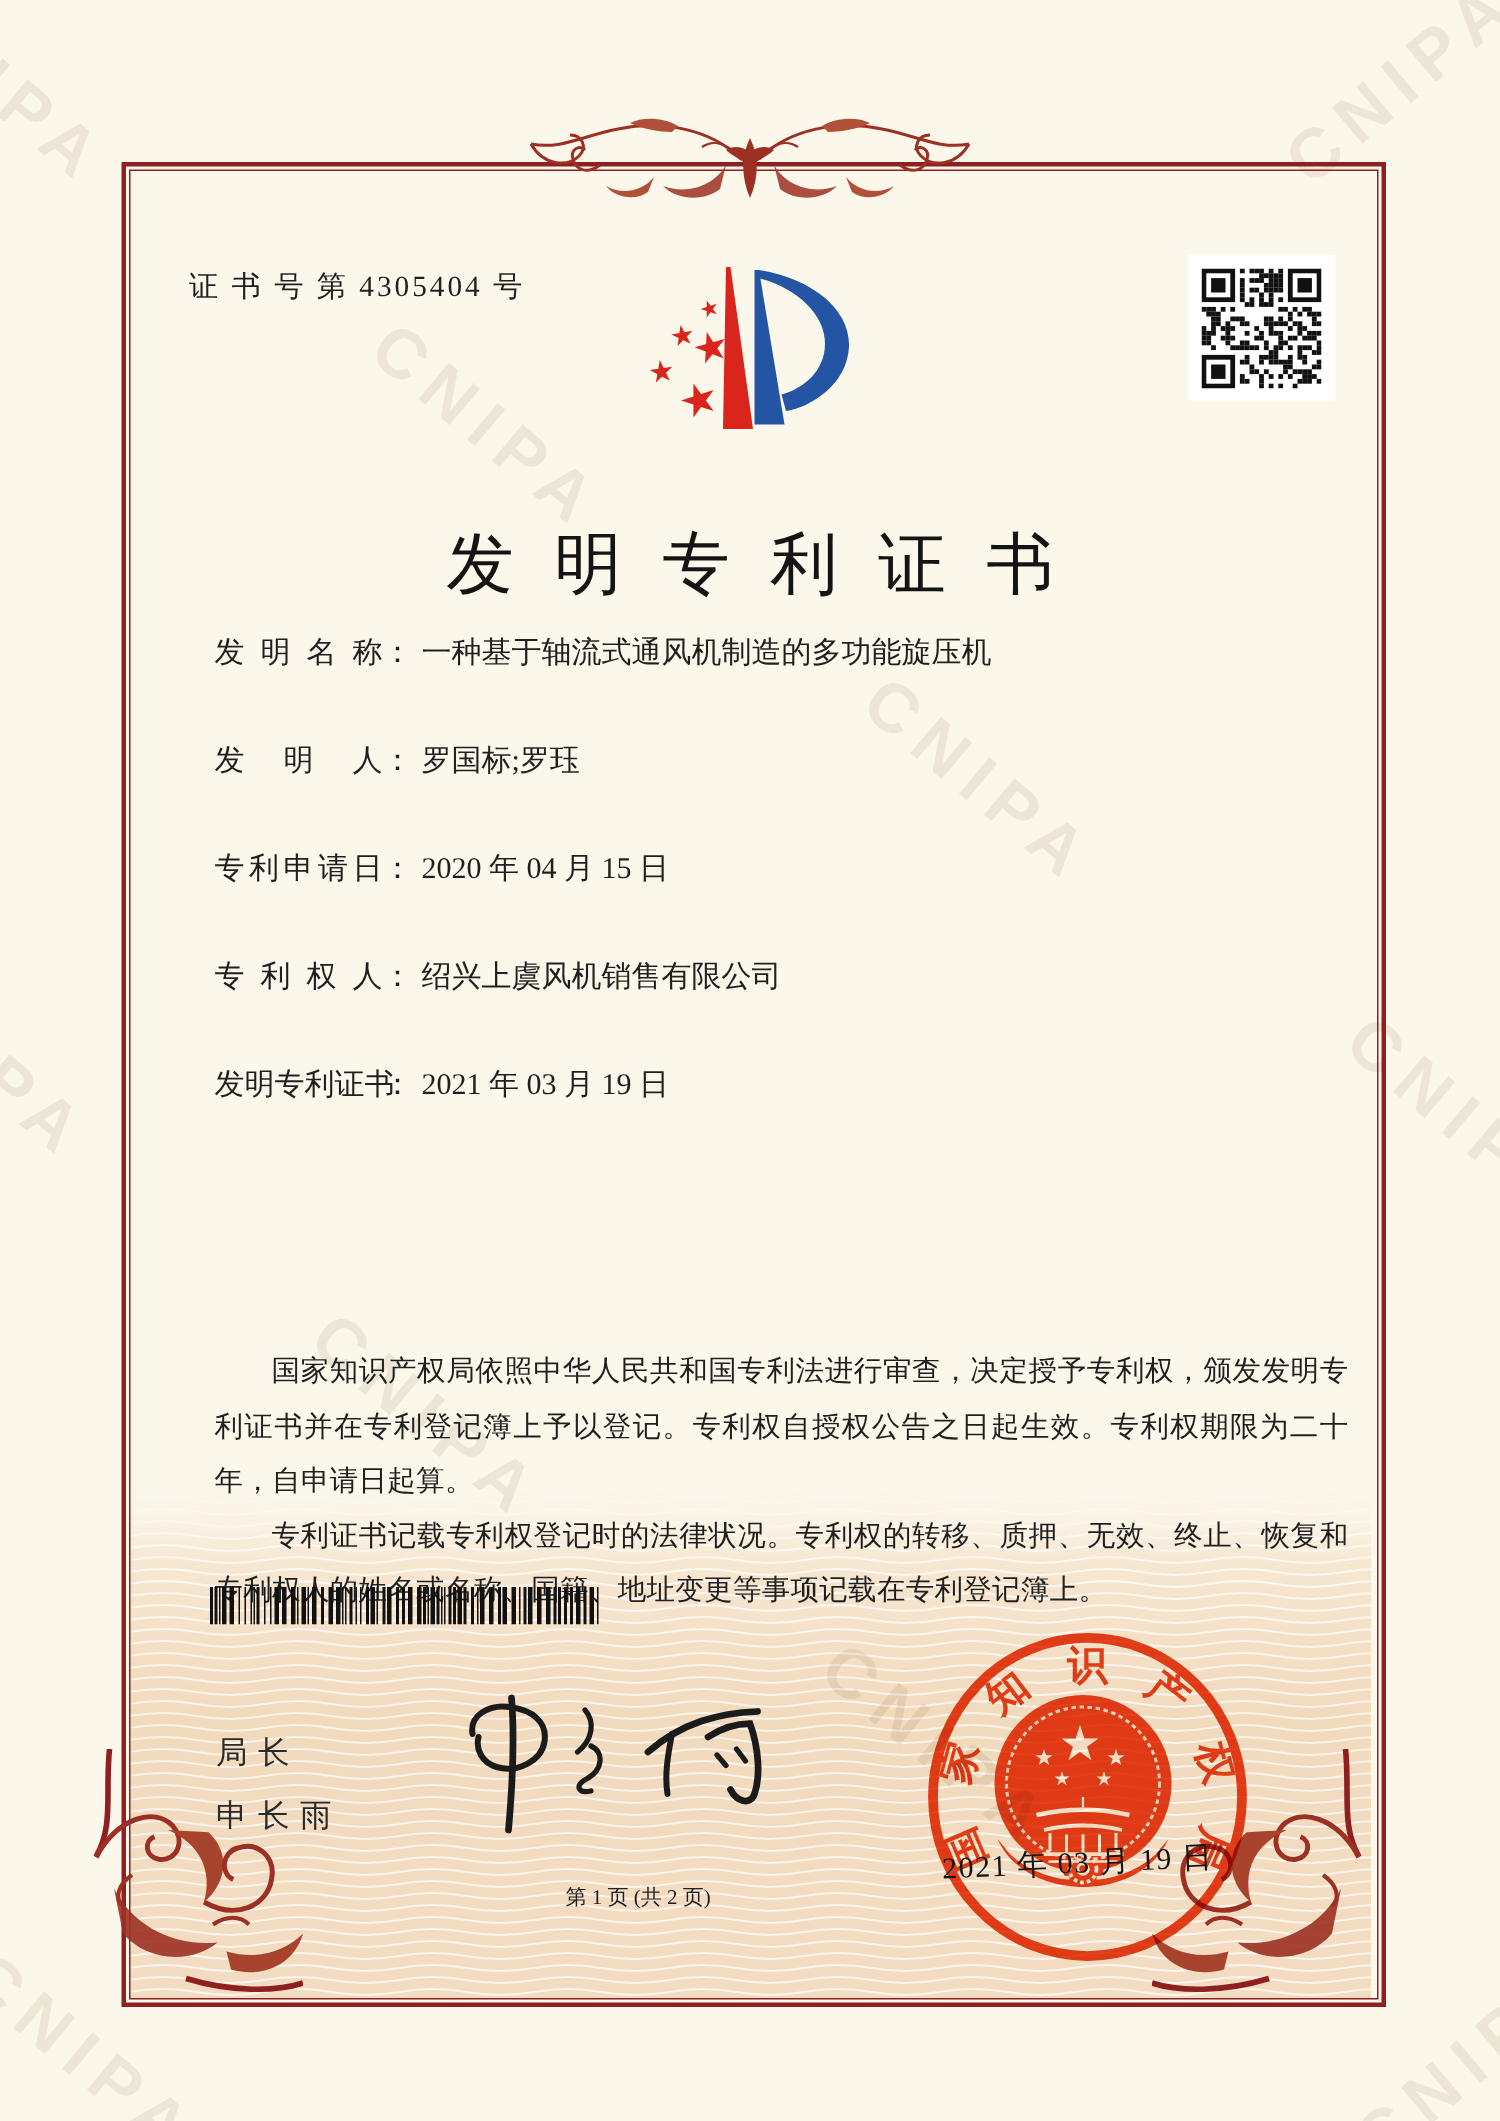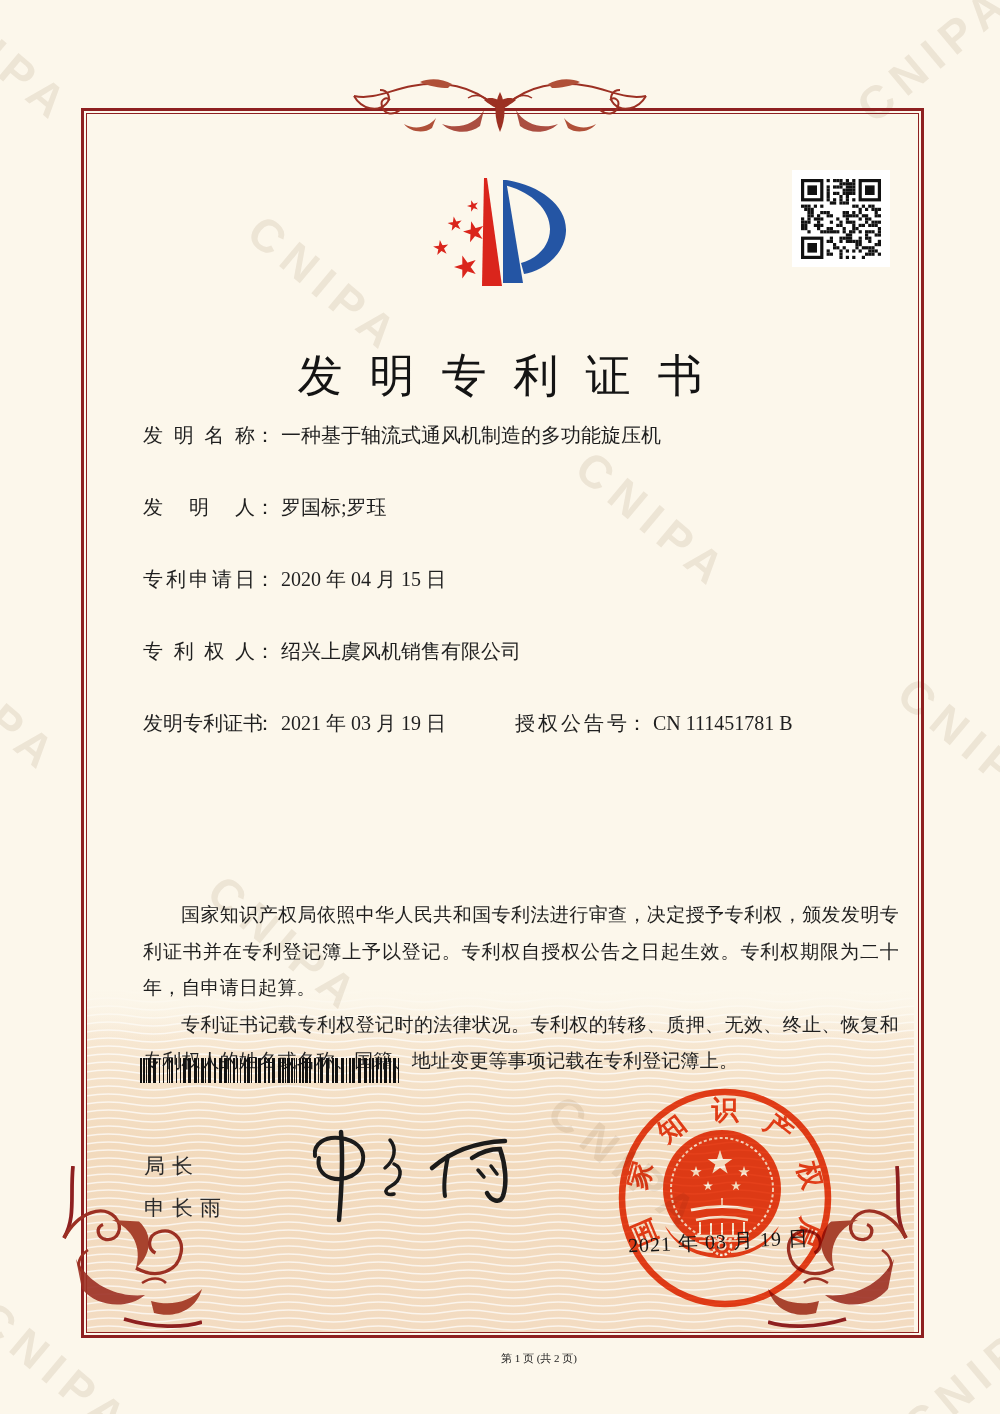--- a/index.html
+++ b/index.html
@@ -51,32 +51,32 @@
   .body-text p{margin:0;text-indent:2em;}
 
   
   .guilloche{position:absolute;left:86px;top:988px;z-index:1;}
 
   .barcode{position:absolute;left:140px;top:1058px;width:262px;height:25px;z-index:4;
            display:flex;align-items:stretch;overflow:hidden;}
   .barcode span{display:block;height:100%;}
 
   .signer{position:absolute;left:144px;top:1147px;z-index:4;
-          font-family:Liberation Mono, monospace;font-size:21px;
+          font-family:Liberation Serif, serif;font-size:21px;
           letter-spacing:7px;color:#2a2a2a;line-height:42px;}
   .signature{position:absolute;left:295px;top:1116px;z-index:4;}
 
   
   .seal{position:absolute;left:615px;top:1086px;width:220px;height:226px;z-index:5;
         mix-blend-mode:multiply;opacity:0.95;}
   .seal-date{position:absolute;left:628px;top:1228px;width:200px;z-index:6;
              font-size:20px;letter-spacing:1px;color:#151515;transform:rotate(-2.5deg);}
 
-  .page-no{position:absolute;left:377px;top:1351px;width:200px;text-align:right;
-           font-size:11px;z-index:4;}
+  .page-no{position:absolute;left:377px;top:1256px;width:200px;text-align:left;
+           font-size:14px;z-index:4;}
   .footer-box{position:absolute;left:390px;top:1338px;width:190px;height:46px;background:#ffffff;
               z-index:4;text-align:center;line-height:46px;font-size:19px;letter-spacing:2px;}
 </style>
 </head>
 <body>
 
 <div id="page">
 
   <div class="wm wm1">CNIPA</div>
   <div class="wm wm2">CNIPA</div>
@@ -149,20 +149,21 @@
       <path d="M40,36 C54,42 60,54 56,68 C66,60 68,46 58,37 Z" fill="#a8432e" stroke="none"></path>
       <path d="M56,68 C70,76 84,70 86,58 C88,48 80,41 71,44 C64,46 63,55 69,58"></path>
       <path d="M16,62 C24,78 42,88 62,86 C50,96 30,94 20,82 Z" fill="#9c3023" stroke="none" opacity="0.9"></path>
       <path d="M66,90 C80,94 92,90 100,82 C96,96 82,102 68,98 Z" fill="#a8432e" stroke="none"></path>
       <path d="M48,102 C68,108 88,108 100,104" stroke="#8e2020" stroke-width="2.5"></path>
       <path d="M24,56 C18,60 16,66 20,70" stroke-width="1.8"></path>
       <path d="M60,78 C66,74 72,74 76,78" stroke-width="1.8"></path>
     </g>
   </svg>
 
+  <div class="cert-no">证 书 号 第 4305404 号</div>
 
   <div class="qr-box">
       <svg id="qrsvg" width="80" height="80">
         <rect x="25.6" y="0" width="3.2" height="3.2" fill="#111"></rect>
         <rect x="32" y="0" width="3.2" height="3.2" fill="#111"></rect>
         <rect x="35.2" y="0" width="3.2" height="3.2" fill="#111"></rect>
         <rect x="38.400000000000006" y="0" width="3.2" height="3.2" fill="#111"></rect>
         <rect x="44.800000000000004" y="0" width="3.2" height="3.2" fill="#111"></rect>
         <rect x="51.2" y="0" width="3.2" height="3.2" fill="#111"></rect>
         <rect x="38.400000000000006" y="3.2" width="3.2" height="3.2" fill="#111"></rect>
@@ -396,23 +397,20 @@
       <span class="flabel">发明人</span><span class="colon">：</span><span class="fvalue">罗国标;罗珏</span>
     </div>
     <div class="frow">
       <span class="flabel">专利申请日</span><span class="colon">：</span><span class="fvalue">2020 年 04 月 15 日</span>
     </div>
     <div class="frow">
       <span class="flabel">专利权人</span><span class="colon">：</span><span class="fvalue">绍兴上虞风机销售有限公司</span>
     </div>
     <div class="frow">
       <span class="flabel">发明专利证书</span><span class="colon">：</span><span class="fvalue">2021 年 03 月 19 日</span>
-      <span class="grant-right">
-        <span class="flabel">授权公告号</span><span class="colon">：</span><span class="fvalue">CN 111451781 B</span>
-      </span>
     </div>
   </div>
 
   <div class="body-text">
     <p>国家知识产权局依照中华人民共和国专利法进行审查，决定授予专利权，颁发发明专利证书并在专利登记簿上予以登记。专利权自授权公告之日起生效。专利权期限为二十年，自申请日起算。</p>
     <p>专利证书记载专利权登记时的法律状况。专利权的转移、质押、无效、终止、恢复和专利权人的姓名或名称、国籍、地址变更等事项记载在专利登记簿上。</p>
   </div>
 
   <div class="barcode" id="barcode">
       <span style="width: 2px; background: rgb(17, 17, 17);"></span>

